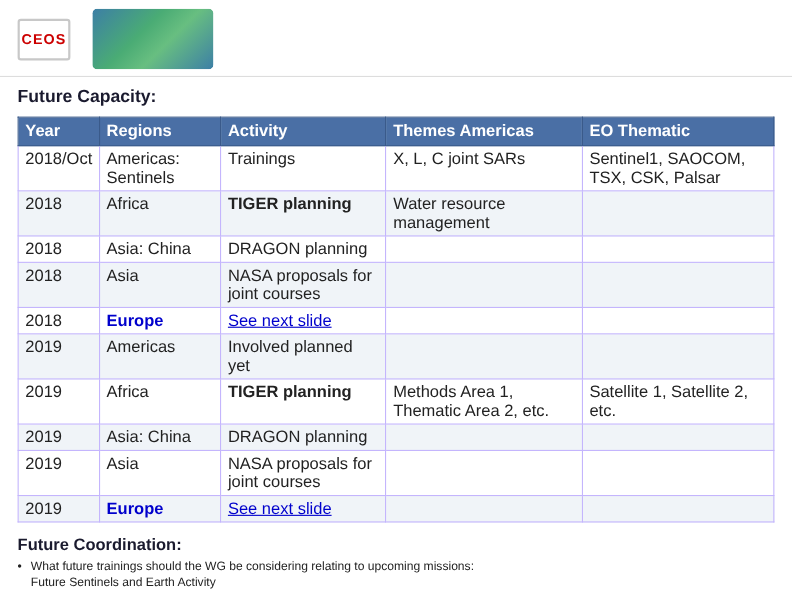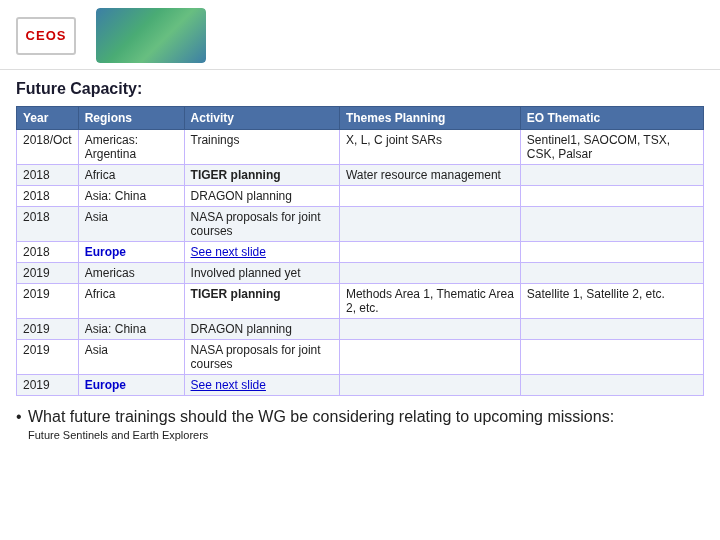--- a/index.html
+++ b/index.html
@@ -22,21 +22,21 @@
     }
     .logo-area {
       display: flex;
       align-items: center;
       margin-right: 20px;
     }
     .logo-box {
       background: #fff;
       border: 2px solid #c8c8c8;
       border-radius: 3px;
-      width: 60px;
+      width: 48px;
       height: 38px;
       display: flex;
       align-items: center;
       justify-content: center;
       font-weight: bold;
       font-size: 13px;
       color: #c00;
       letter-spacing: 1px;
     }
     .header-text {
@@ -78,21 +78,21 @@
       font-size: 16px;
       font-weight: bold;
       color: #1a1a2e;
       margin-bottom: 8px;
     }
 
     
     .planning-table {
       width: 100%;
       border-collapse: collapse;
-      font-size: 12px;
+      font-size: 15px;
       margin-bottom: 12px;
     }
     .planning-table th {
       background: #4a6fa5;
       color: #fff;
       padding: 4px 6px;
       text-align: left;
       font-weight: bold;
       border: 1px solid #3a5a8a;
     }
@@ -113,21 +113,21 @@
     .coordination-section {
       margin-top: 6px;
     }
     .coordination-title {
       font-size: 15px;
       font-weight: bold;
       color: #1a1a2e;
       margin-bottom: 5px;
     }
     .bullet-text {
-      font-size: 16px;
+      font-size: 11px;
       color: #222;
       margin-bottom: 3px;
       padding-left: 12px;
       position: relative;
     }
     .bullet-text::before {
       content: "•";
       position: absolute;
       left: 0;
     }
@@ -159,28 +159,28 @@
 <div class="page-content">
 
   <div class="section-title">Future Capacity:</div>
 
   <table class="planning-table">
     <thead>
       <tr>
         <th>Year</th>
         <th>Regions</th>
         <th>Activity</th>
-        <th>Themes Planning</th>
+        <th>Themes Americas</th>
         <th>EO Thematic</th>
       </tr>
     </thead>
     <tbody id="table-body">
     <tr>
       <td>2018/Oct</td>
-      <td style="">Americas: Argentina</td>
+      <td style="">Americas: Sentinels</td>
       <td style="">Trainings</td>
       <td>X, L, C joint SARs</td>
       <td>Sentinel1, SAOCOM, TSX, CSK, Palsar</td>
     </tr>
         <tr>
       <td>2018</td>
       <td style="">Africa</td>
       <td style="font-weight:bold;">TIGER planning</td>
       <td>Water resource management</td>
       <td></td>
@@ -238,17 +238,18 @@
       <td>2019</td>
       <td style="color:#0000cc;font-weight:bold;">Europe</td>
       <td style="color:#0000cc;text-decoration:underline;">See next slide</td>
       <td></td>
       <td></td>
     </tr>
       </tbody>
   </table>
 
   <div class="coordination-section">
+    <div class="coordination-title">Future Coordination:</div>
     <div class="bullet-text">What future trainings should the WG be considering relating to upcoming missions:</div>
-    <div class="coord-line">Future Sentinels and Earth Explorers</div>
+    <div class="coord-line">Future Sentinels and Earth Activity</div>
   </div>
 
 </div>
 
 </body></html>

